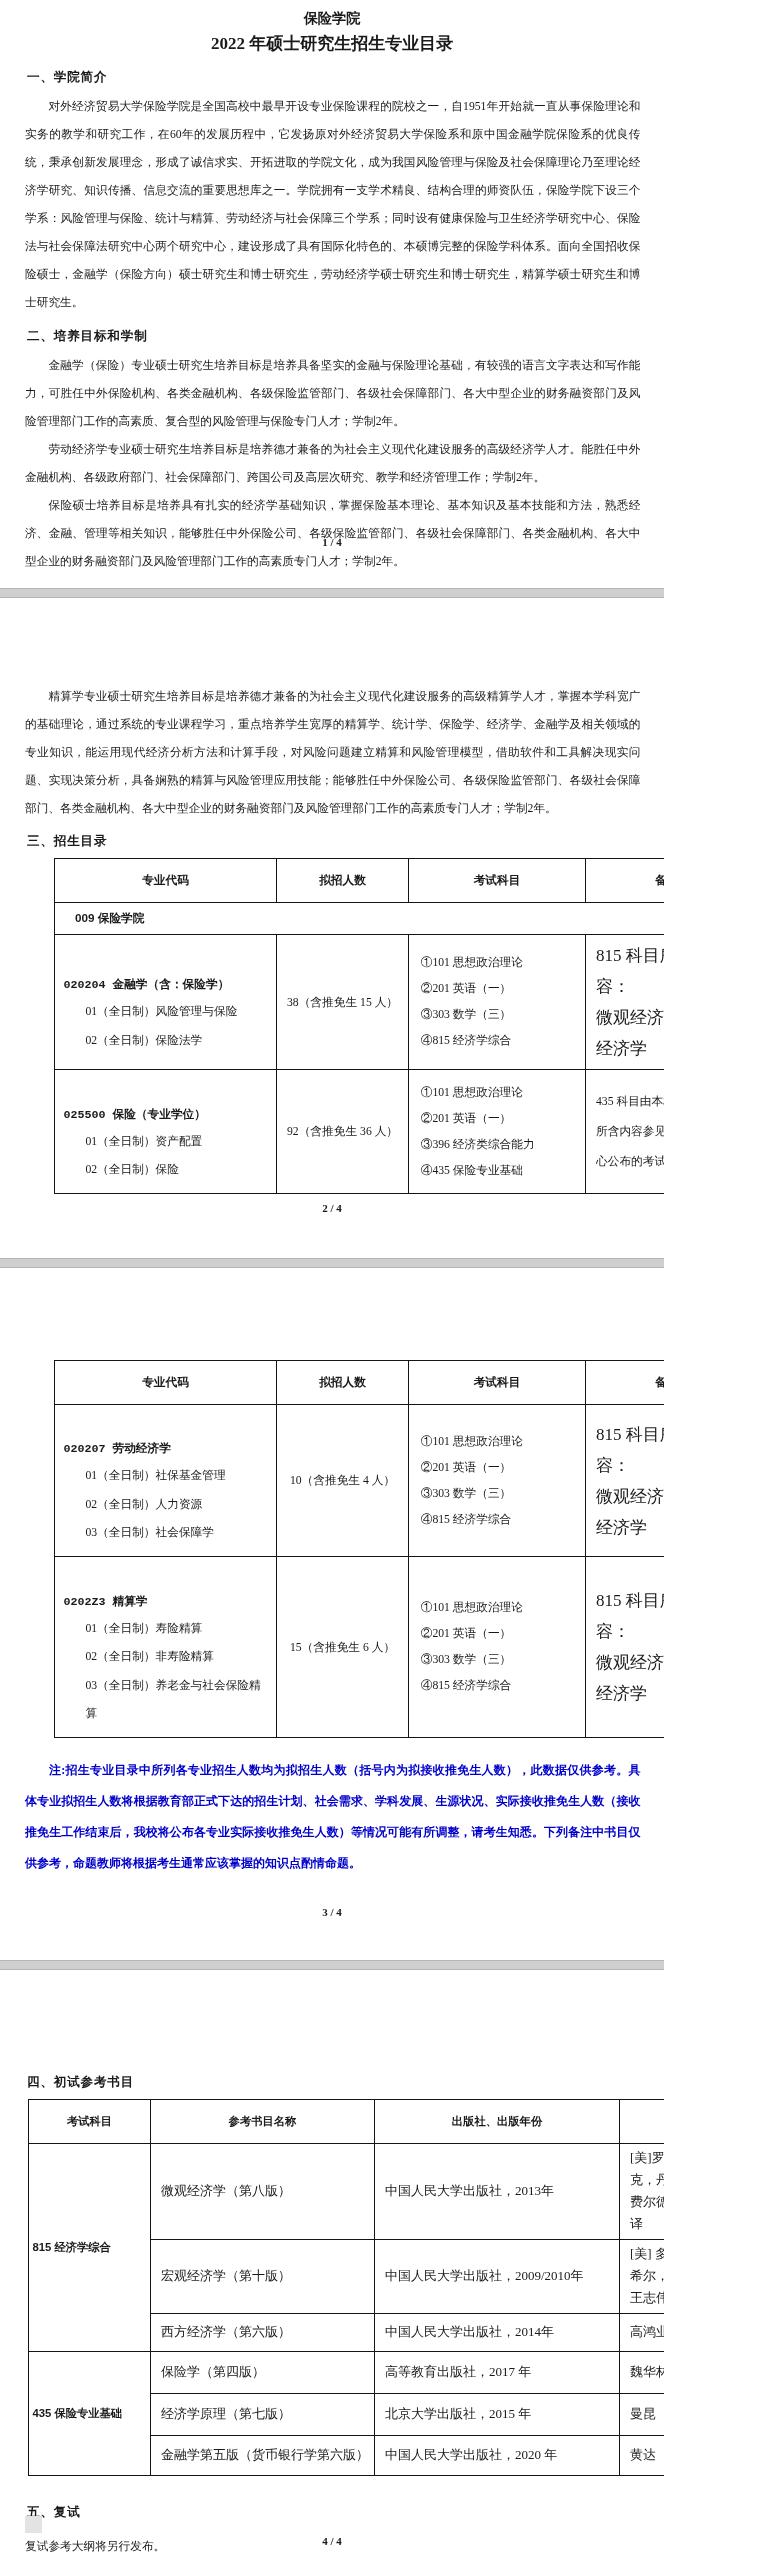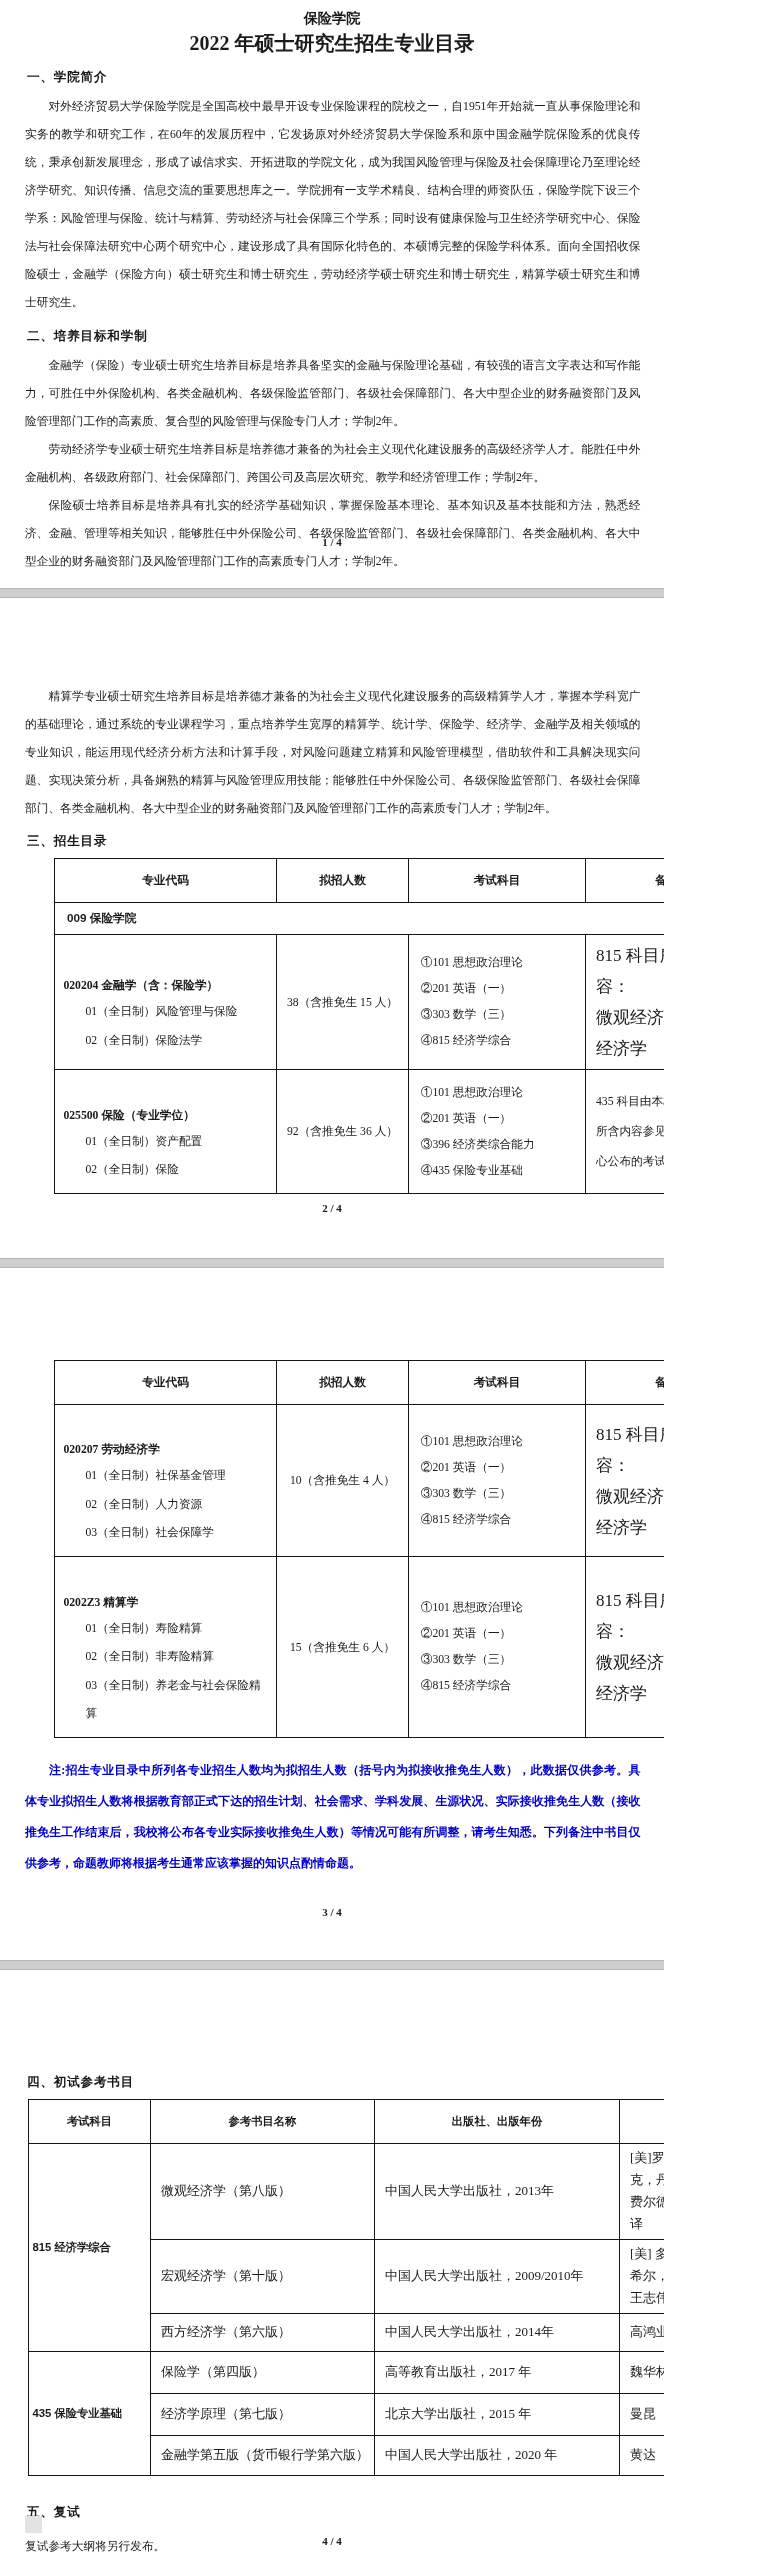--- a/index.html
+++ b/index.html
@@ -1,33 +1,33 @@
 <!DOCTYPE html>
 <html style="font-size:13.4px"><head>
 <meta charset="utf-8">
 <style>
   html,body{margin:0;padding:0;background:#ffffff;}
   body{width:779px;font-family:"Liberation Serif",serif;color:#1a1a1a;}
   .doc{width:664px;}
   .page{position:relative;background:#ffffff;overflow:hidden;}
   .page-gap{height:10px;background:#cfcfcf;border-top:0.8px solid #b5b5b5;border-bottom:0.8px solid #b5b5b5;box-sizing:border-box;}
   .title{ text-align:center;font-weight:bold;font-size:14.2px;line-height:23.5px;}
-  .title2{text-align:center;font-weight:bold;font-size:20px;line-height:27px;}
+  .title2{text-align:center;font-weight:bold;font-size:17px;line-height:27px;}
   .h{margin:11.7px 25px 6.7px 27px;font-weight:bold;font-size:12.6px;font-family:"Liberation Sans",sans-serif;letter-spacing:0.8px;}
   .para{margin:0 23.5px 0 25px;text-align:justify;line-height:28px;font-size:11.7px;text-indent:2em;}
   .para2{line-height:28.5px;}
   .page-footer{position:absolute;left:0;right:0;text-align:center;font-weight:bold;font-size:11px;}
   
   table{border-collapse:collapse;}
   .cat-table{margin:8.4px 0 0 54px;width:694px;table-layout:fixed;}
   .cat-table td,.cat-table th{border:1.7px solid #141414;vertical-align:middle;box-sizing:border-box;}
   .cat-table th{font-size:11.7px;font-family:"Liberation Sans",sans-serif;font-weight:bold;height:44px;}
-  .group-cell{font-weight:bold;font-family:"Liberation Sans",sans-serif;font-size:11.7px;height:32px;padding-left:12px;text-align:left;}
+  .group-cell{font-weight:bold;font-family:"Liberation Sans",sans-serif;font-size:11.7px;height:32px;padding-left:20px;text-align:left;}
   .c-code{padding:8.4px 5px 8.4px 8.4px;vertical-align:middle;}
-  .code{font-weight:bold;font-family:Liberation Serif, serif;font-size:11.7px;line-height:25px;margin-top:24px;}
+  .code{font-weight:bold;font-family:Liberation Mono, monospace;font-size:11.7px;line-height:25px;margin-top:24px;}
   .dir{font-size:11.7px;line-height:28.5px;padding-left:22px;}
   .c-quota{text-align:center;font-size:11.7px;}
   .c-subj{padding:6.7px 3.4px 6.7px 11.7px;}
   .subj{font-size:11.7px;line-height:26px;}
   .c-note{padding:5px 6.7px 5px 10px;}
   .note-line{font-size:17px;line-height:31px;}
   .note-wrap{font-size:11.7px;line-height:30px;}
   
   .blue-note{margin:17px 23.5px 0 25px;text-align:justify;text-indent:2em;font-weight:bold;font-size:12px;line-height:31px;}
   

